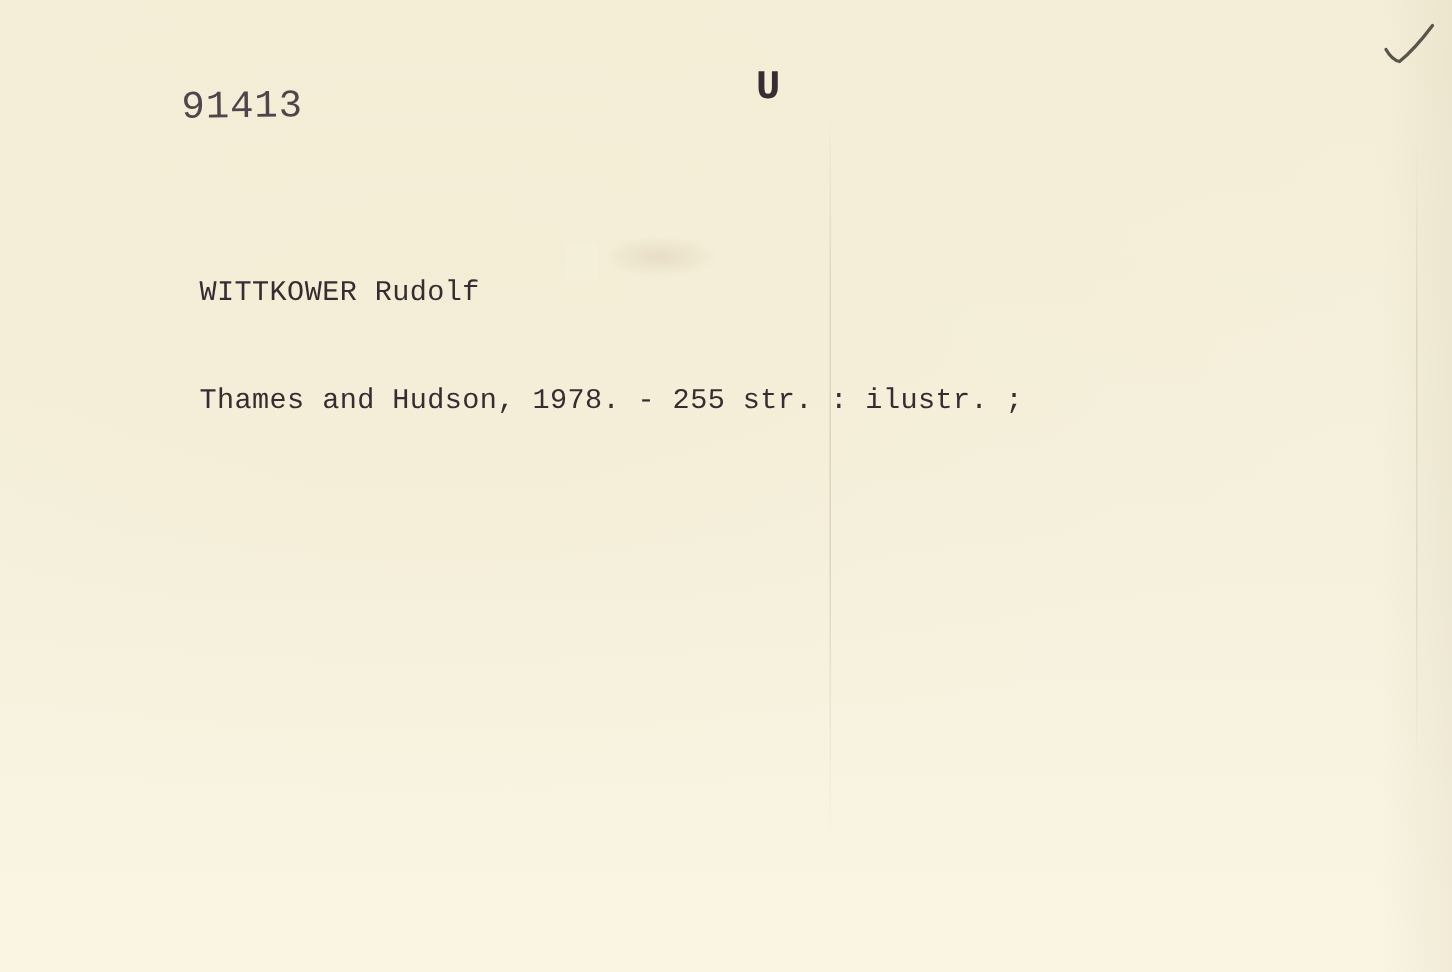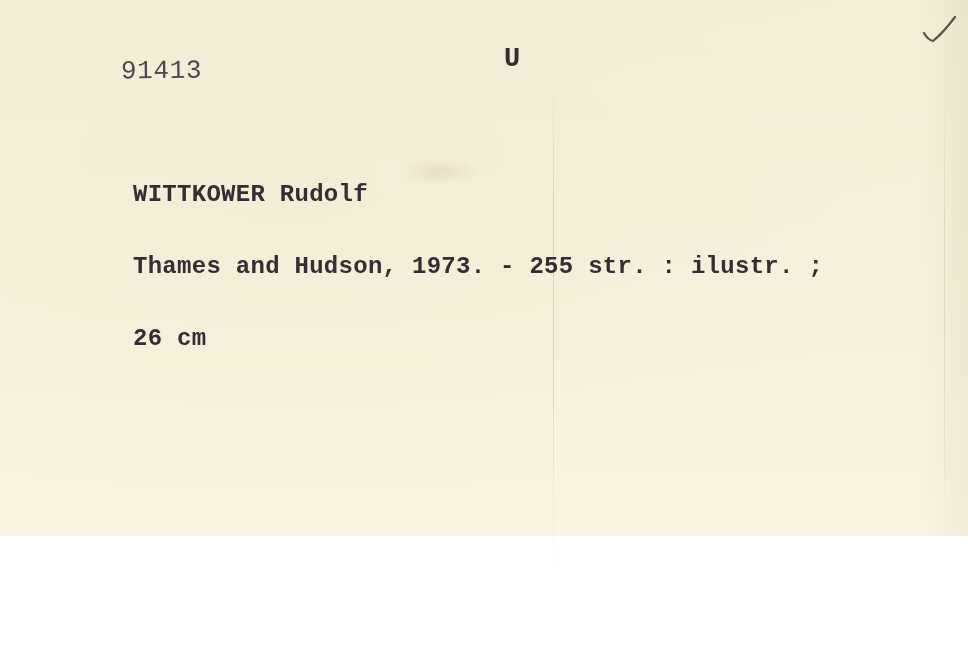--- a/index.html
+++ b/index.html
@@ -6,21 +6,21 @@
     margin: 0;
     padding: 0;
     width: 968px;
     height: 648px;
     overflow: hidden;
     font-family: "Liberation Mono", monospace;
   }
   .card {
     position: relative;
     width: 968px;
-    height: 536px;
+    height: 648px;
     background:
       radial-gradient(ellipse 900px 500px at 30% 30%, rgba(240,232,206,0.35), rgba(240,232,206,0) 70%),
       linear-gradient(90deg, rgba(0,0,0,0) 95%, rgba(160,150,118,0.10) 100%),
       linear-gradient(180deg, var(--paper_top, #f4eed8) 0%, var(--paper, #f6f1dd) 55%, var(--paper_bottom, #faf5e3) 100%);
   }
   .call-number {
     position: absolute;
     left: 121px;
     top: 56px;
     font-size: 26px;
@@ -42,22 +42,22 @@
     left: 916px;
     top: 12px;
     width: 48px;
     height: 40px;
   }
   .entry {
     position: absolute;
     left: 133px;
     top: 135px;
     color: var(--ink, #372c31);
-    font-size: 24px;
-    font-weight: 700;
+    font-size: 19px;
+    font-weight: 400;
     line-height: 24px;
     letter-spacing: 0.28px;
     white-space: pre;
   }
   .entry .line {
     height: 24px;
   }
   
   .crease {
     position: absolute;
@@ -116,20 +116,19 @@
 
   <svg class="checkmark" viewBox="0 0 48 40">
     <path d="M 8 21 Q 12 28 17 29 Q 27 21 39 5" fill="none" stroke="#56564a" stroke-width="2.2" stroke-linecap="round"></path>
   </svg>
 
   <div class="crease"></div>
   <div class="edge-line"></div>
 
   <div class="entry">
     <div class="line">WITTKOWER Rudolf</div>
-    <div class="line">Thames and Hudson, 1973. - 255 str. : ilustr. ;</div>
-    <div class="line">26 cm</div>
+    <div class="line">Thames and Hudson, 1978. - 255 str. : ilustr. ;</div>
   </div>
 
   <div class="ghost-smudge"></div>
   <div class="erase-patch"></div>
 
 </div>
 
 </body></html>

